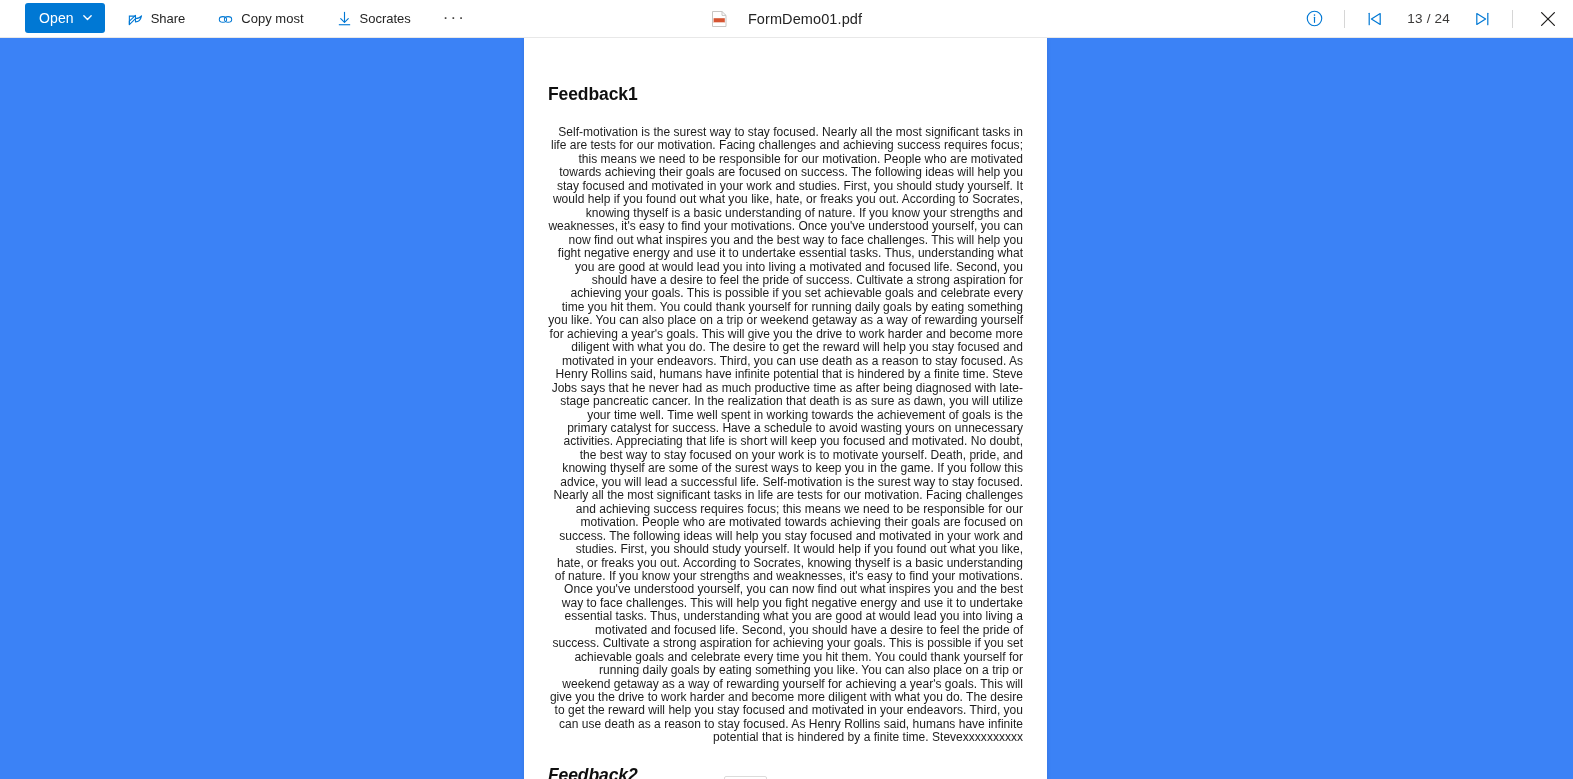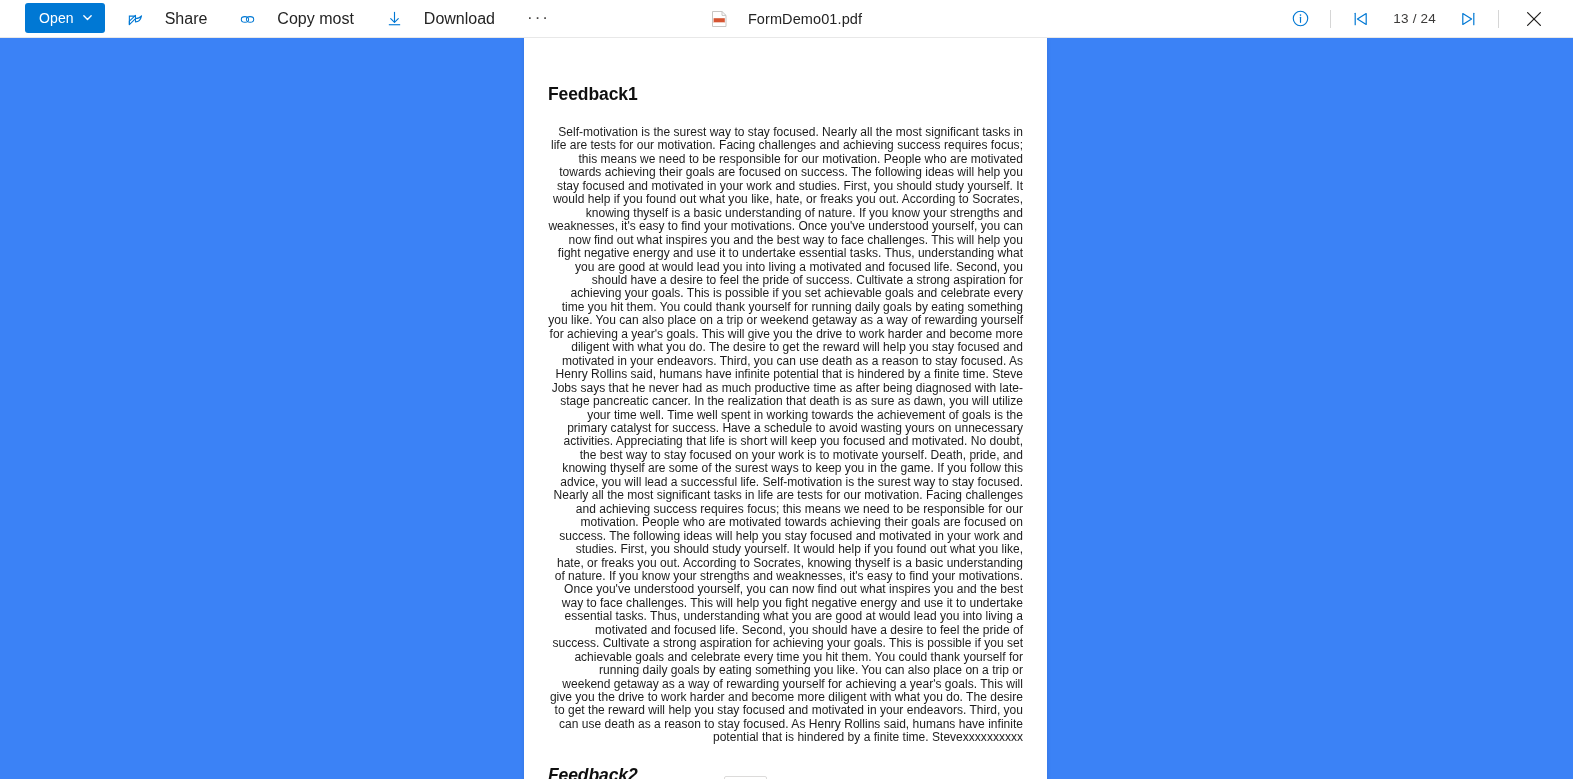--- a/index.html
+++ b/index.html
@@ -40,26 +40,26 @@
     display: flex;
     align-items: center;
     gap: 8px;
     cursor: pointer;
     letter-spacing: .1px;
   }
   .open-btn .chev { display: flex; align-items: center; }
   .tb-item {
     display: flex;
     align-items: center;
-    gap: 21px;
+    gap: 7px;
     height: 32px;
     padding: 0 10px;
     margin-left: 12px;
     color: #242424;
-    font-size: 16px;
+    font-size: 13px;
     cursor: pointer;
     white-space: nowrap;
     border-radius: 3px;
   }
   .tb-item .ico { display: flex; align-items: center; justify-content: center; width: 17px; height: 17px; }
   .tb-ellipsis {
     margin-left: 14px;
     color: #484644;
     font-size: 17px;
     letter-spacing: 2px;
@@ -85,21 +85,21 @@
     font-size: 14.5px;
     color: #242424;
     pointer-events: auto;
     letter-spacing: .1px;
   }
 
   .tb-right {
     margin-left: auto;
     display: flex;
     align-items: center;
-    padding-right: 22px;
+    padding-right: 8px;
     gap: 0;
   }
   .ic-btn {
     width: 32px; height: 32px;
     display: flex; align-items: center; justify-content: center;
     cursor: pointer; border-radius: 3px;
   }
   .sep {
     width: 1px; height: 18px;
     background: #d6d6d6;
@@ -213,21 +213,21 @@
     </div>
 
     <div class="tb-item">
       <span class="ico">
         <svg width="17" height="17" viewBox="0 0 18 18">
           <path d="M9 2 L9 13" fill="none" stroke="#0078d4" stroke-width="1.2"></path>
           <path d="M5 9.2 L9 13.2 L13 9.2" fill="none" stroke="#0078d4" stroke-width="1.2" stroke-linecap="round" stroke-linejoin="round"></path>
           <path d="M3 15.6 L15 15.6" fill="none" stroke="#0078d4" stroke-width="1.2"></path>
         </svg>
       </span>
-      <span>Download</span>
+      <span>Socrates</span>
     </div>
 
     <div class="tb-ellipsis">···</div>
   </div>
 
   <div class="tb-center">
     <span class="fileicon">
       <svg width="17" height="18" viewBox="0 0 17 18">
         <path d="M1.5 1.5 H11 L15 5.4 V16.5 H1.5 Z" fill="#ffffff" stroke="#c8c6c4" stroke-width="1"></path>
         <path d="M11 1.5 L11 5.4 L15 5.4" fill="none" stroke="#c8c6c4" stroke-width="1"></path>

